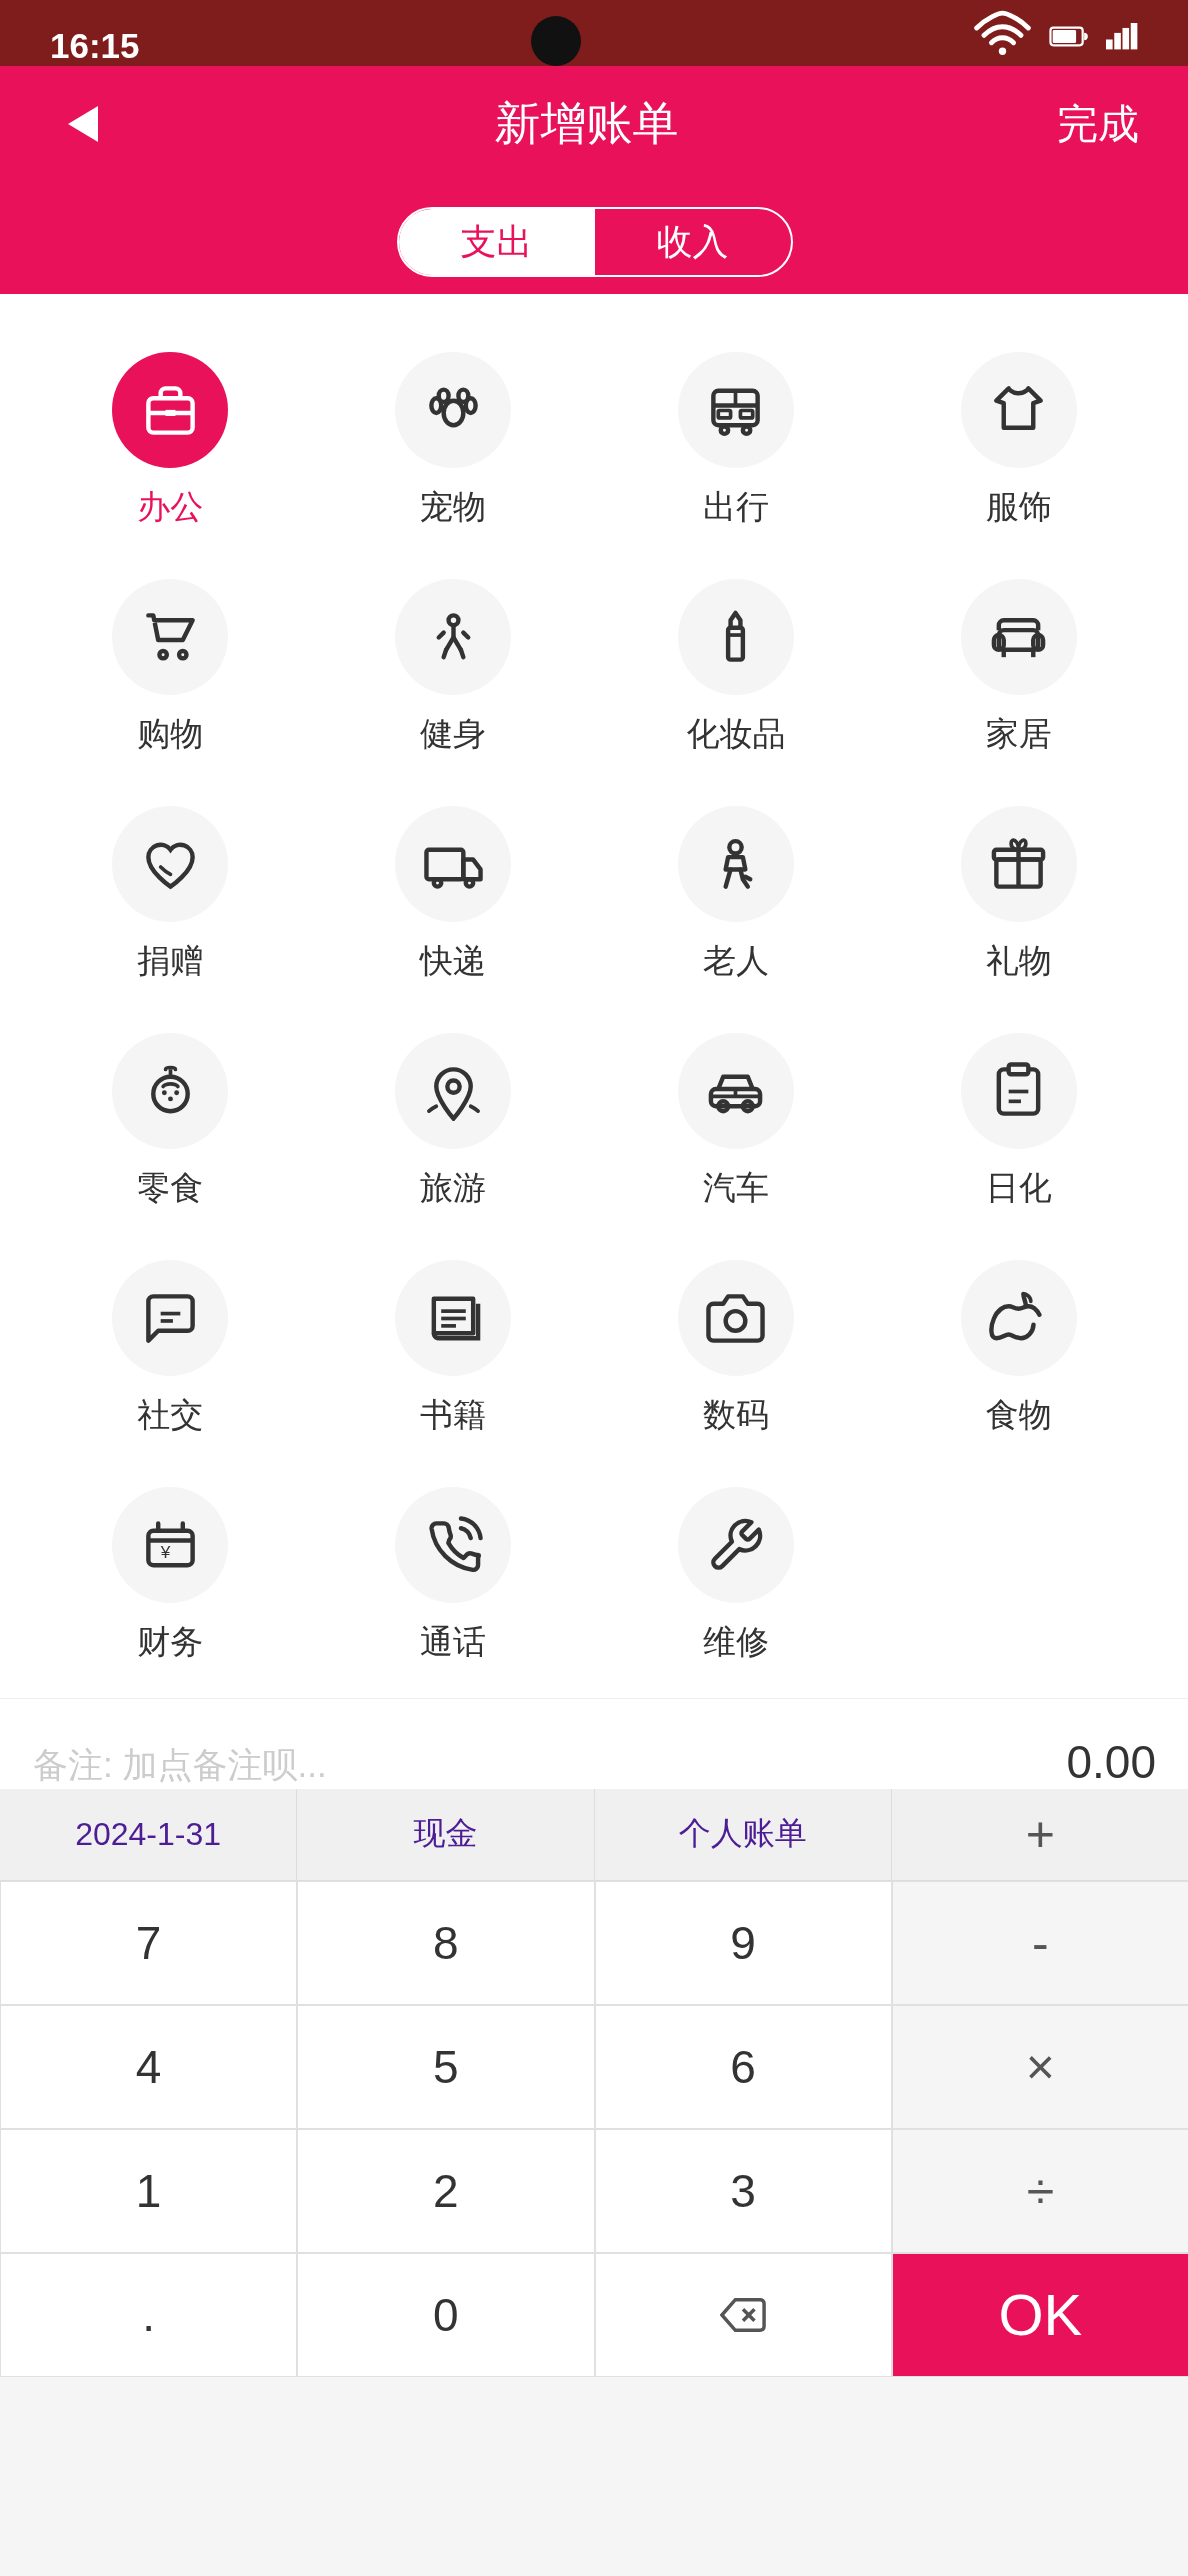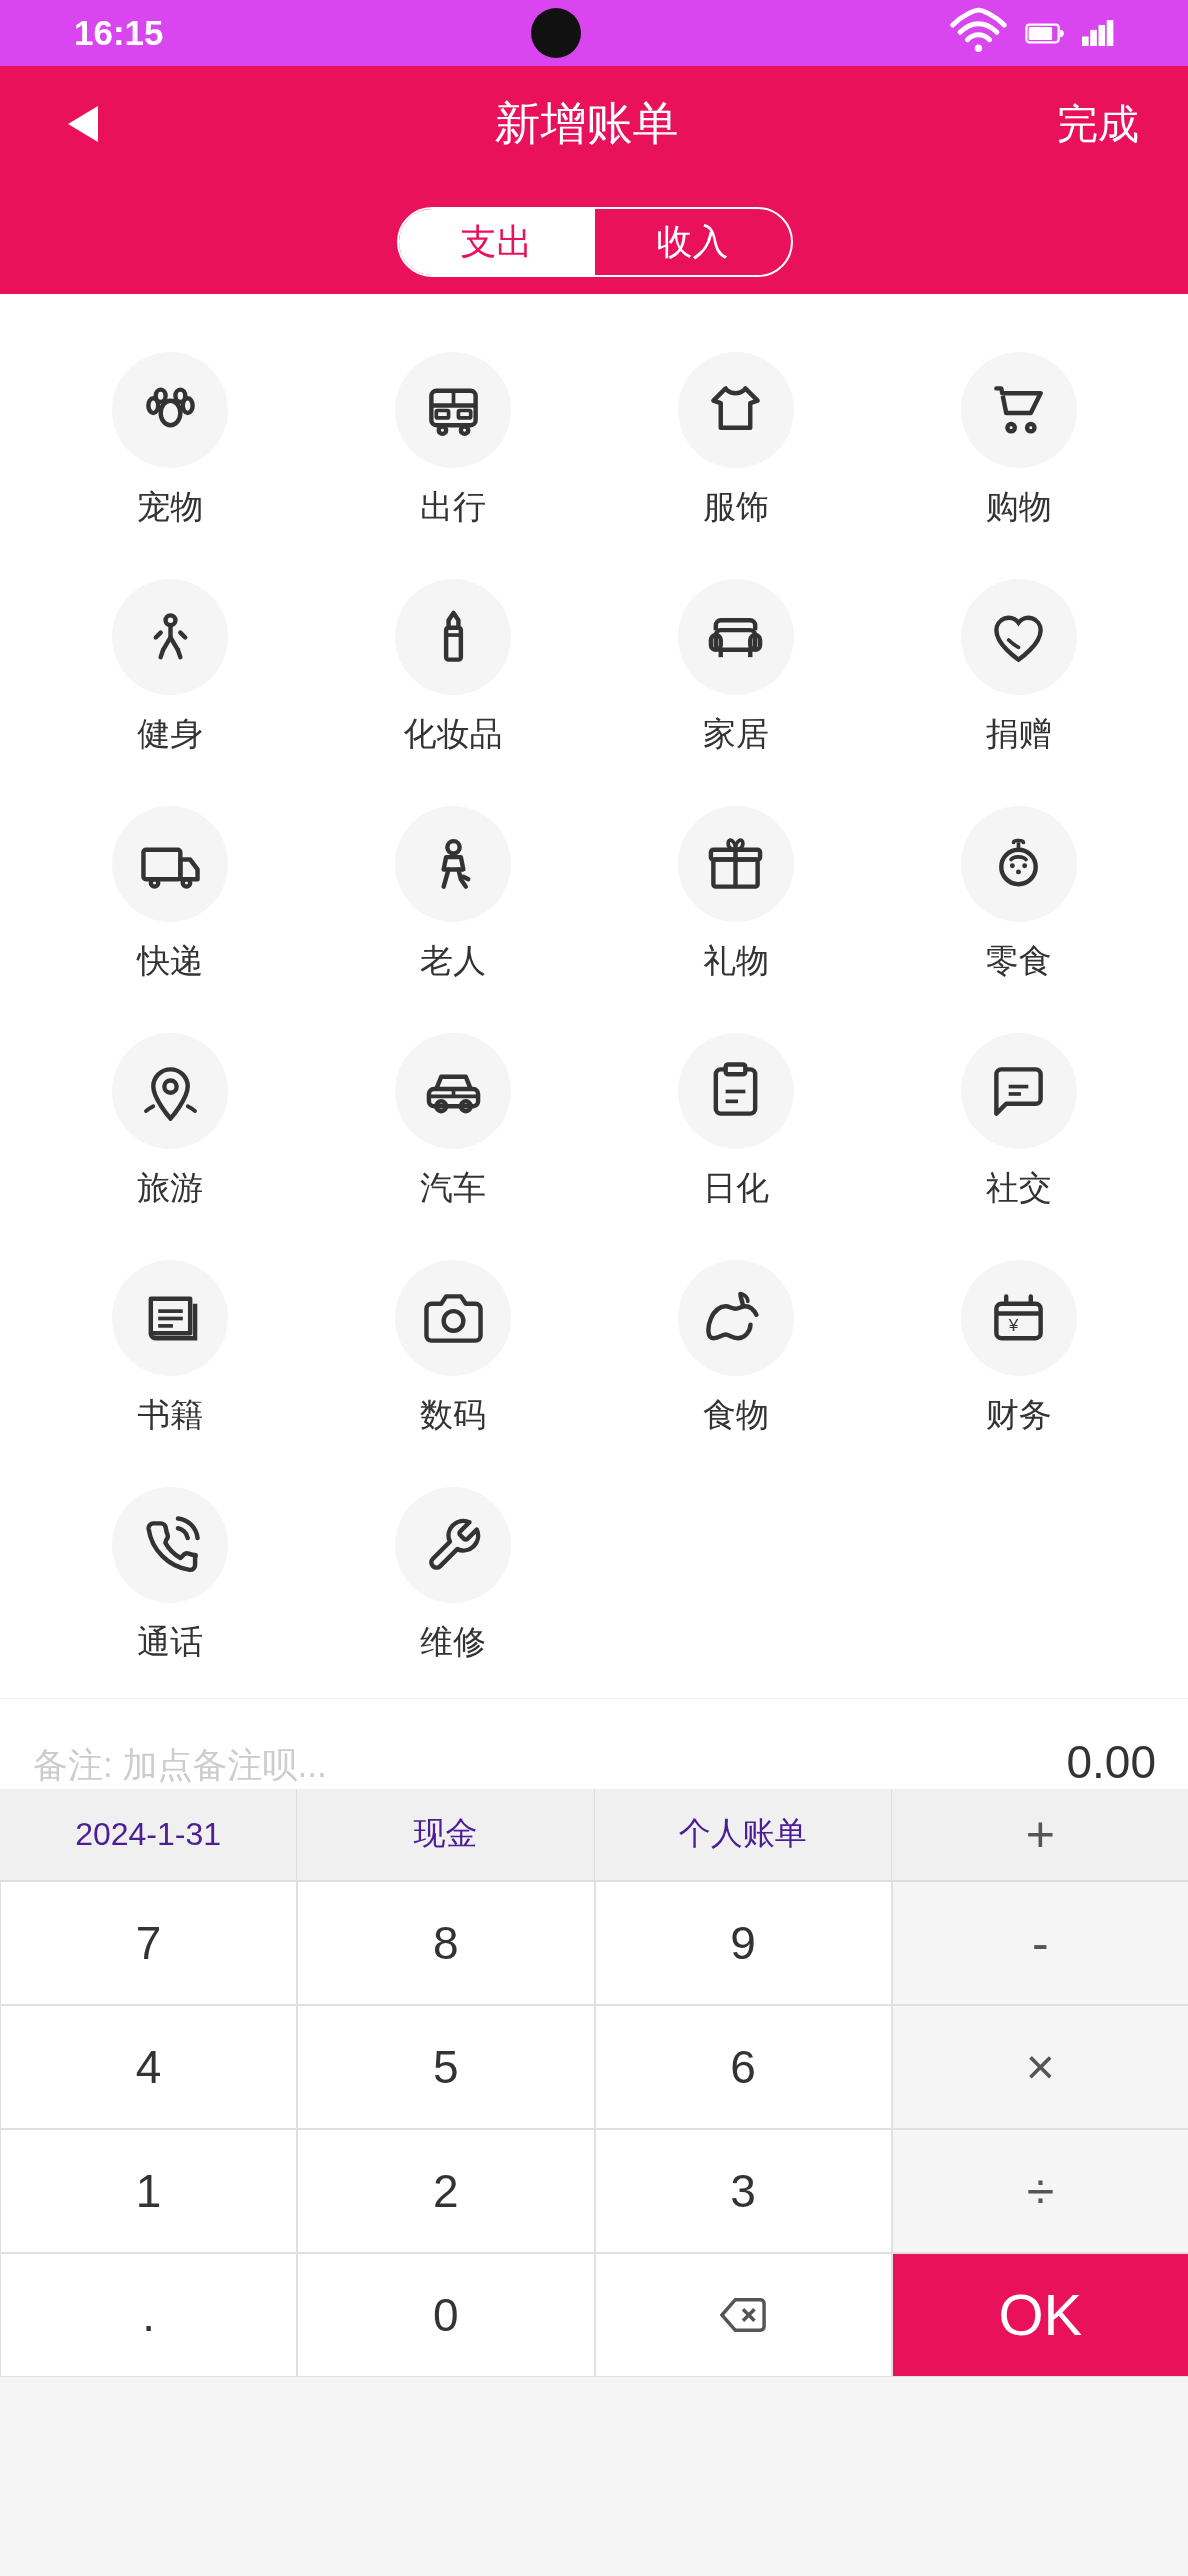--- a/index.html
+++ b/index.html
@@ -8,25 +8,25 @@
       height: 2576px;
       font-family: -apple-system, 'PingFang SC', 'Helvetica Neue', sans-serif;
       background: #f5f5f5;
       overflow: hidden;
     }
 
     
     .status-bar {
       width: 100%;
       height: 66px;
-      background: #d946ef;
-      display: flex;
-      align-items: center;
+      background: #7f1d1d;
+      display: flex;
+      align-items: flex-end;
       justify-content: space-between;
-      padding: 0 74px;
+      padding: 0 50px;
     }
     .status-time {
       color: white;
       font-size: 35px;
       font-weight: 600;
     }
     .status-icons {
       display: flex;
       align-items: center;
       gap: 16.5px;
@@ -278,20 +278,31 @@
     </div>
     <div class="tab-item">
       <span>收入</span>
     </div>
   </div>
 </div>
 
 <div class="categories-area">
   <div class="category-grid">
 
+    <div class="category-item">
+      <div class="category-icon active">
+        <svg viewBox="0 0 24 24" width="59" height="59" fill="none">
+          <rect x="3" y="7" width="18" height="14" rx="2" stroke="white" stroke-width="1.8"></rect>
+          <path d="M8 7V5a2 2 0 0 1 2-2h4a2 2 0 0 1 2 2v2" stroke="white" stroke-width="1.8"></path>
+          <line x1="3" y1="13" x2="21" y2="13" stroke="white" stroke-width="1.8"></line>
+          <line x1="10" y1="13" x2="14" y2="13" stroke="white" stroke-width="2.5"></line>
+        </svg>
+      </div>
+      <span class="category-label active">办公</span>
+    </div>
 
     <div class="category-item">
       <div class="category-icon">
         <svg viewBox="0 0 24 24" width="59" height="59" fill="none">
           <ellipse cx="12" cy="13" rx="4" ry="5" stroke="#333" stroke-width="1.8"></ellipse>
           <ellipse cx="5" cy="10" rx="2" ry="3" stroke="#333" stroke-width="1.8"></ellipse>
           <ellipse cx="19" cy="10" rx="2" ry="3" stroke="#333" stroke-width="1.8"></ellipse>
           <ellipse cx="8" cy="6" rx="2" ry="2.5" stroke="#333" stroke-width="1.8"></ellipse>
           <ellipse cx="16" cy="6" rx="2" ry="2.5" stroke="#333" stroke-width="1.8"></ellipse>
         </svg>

